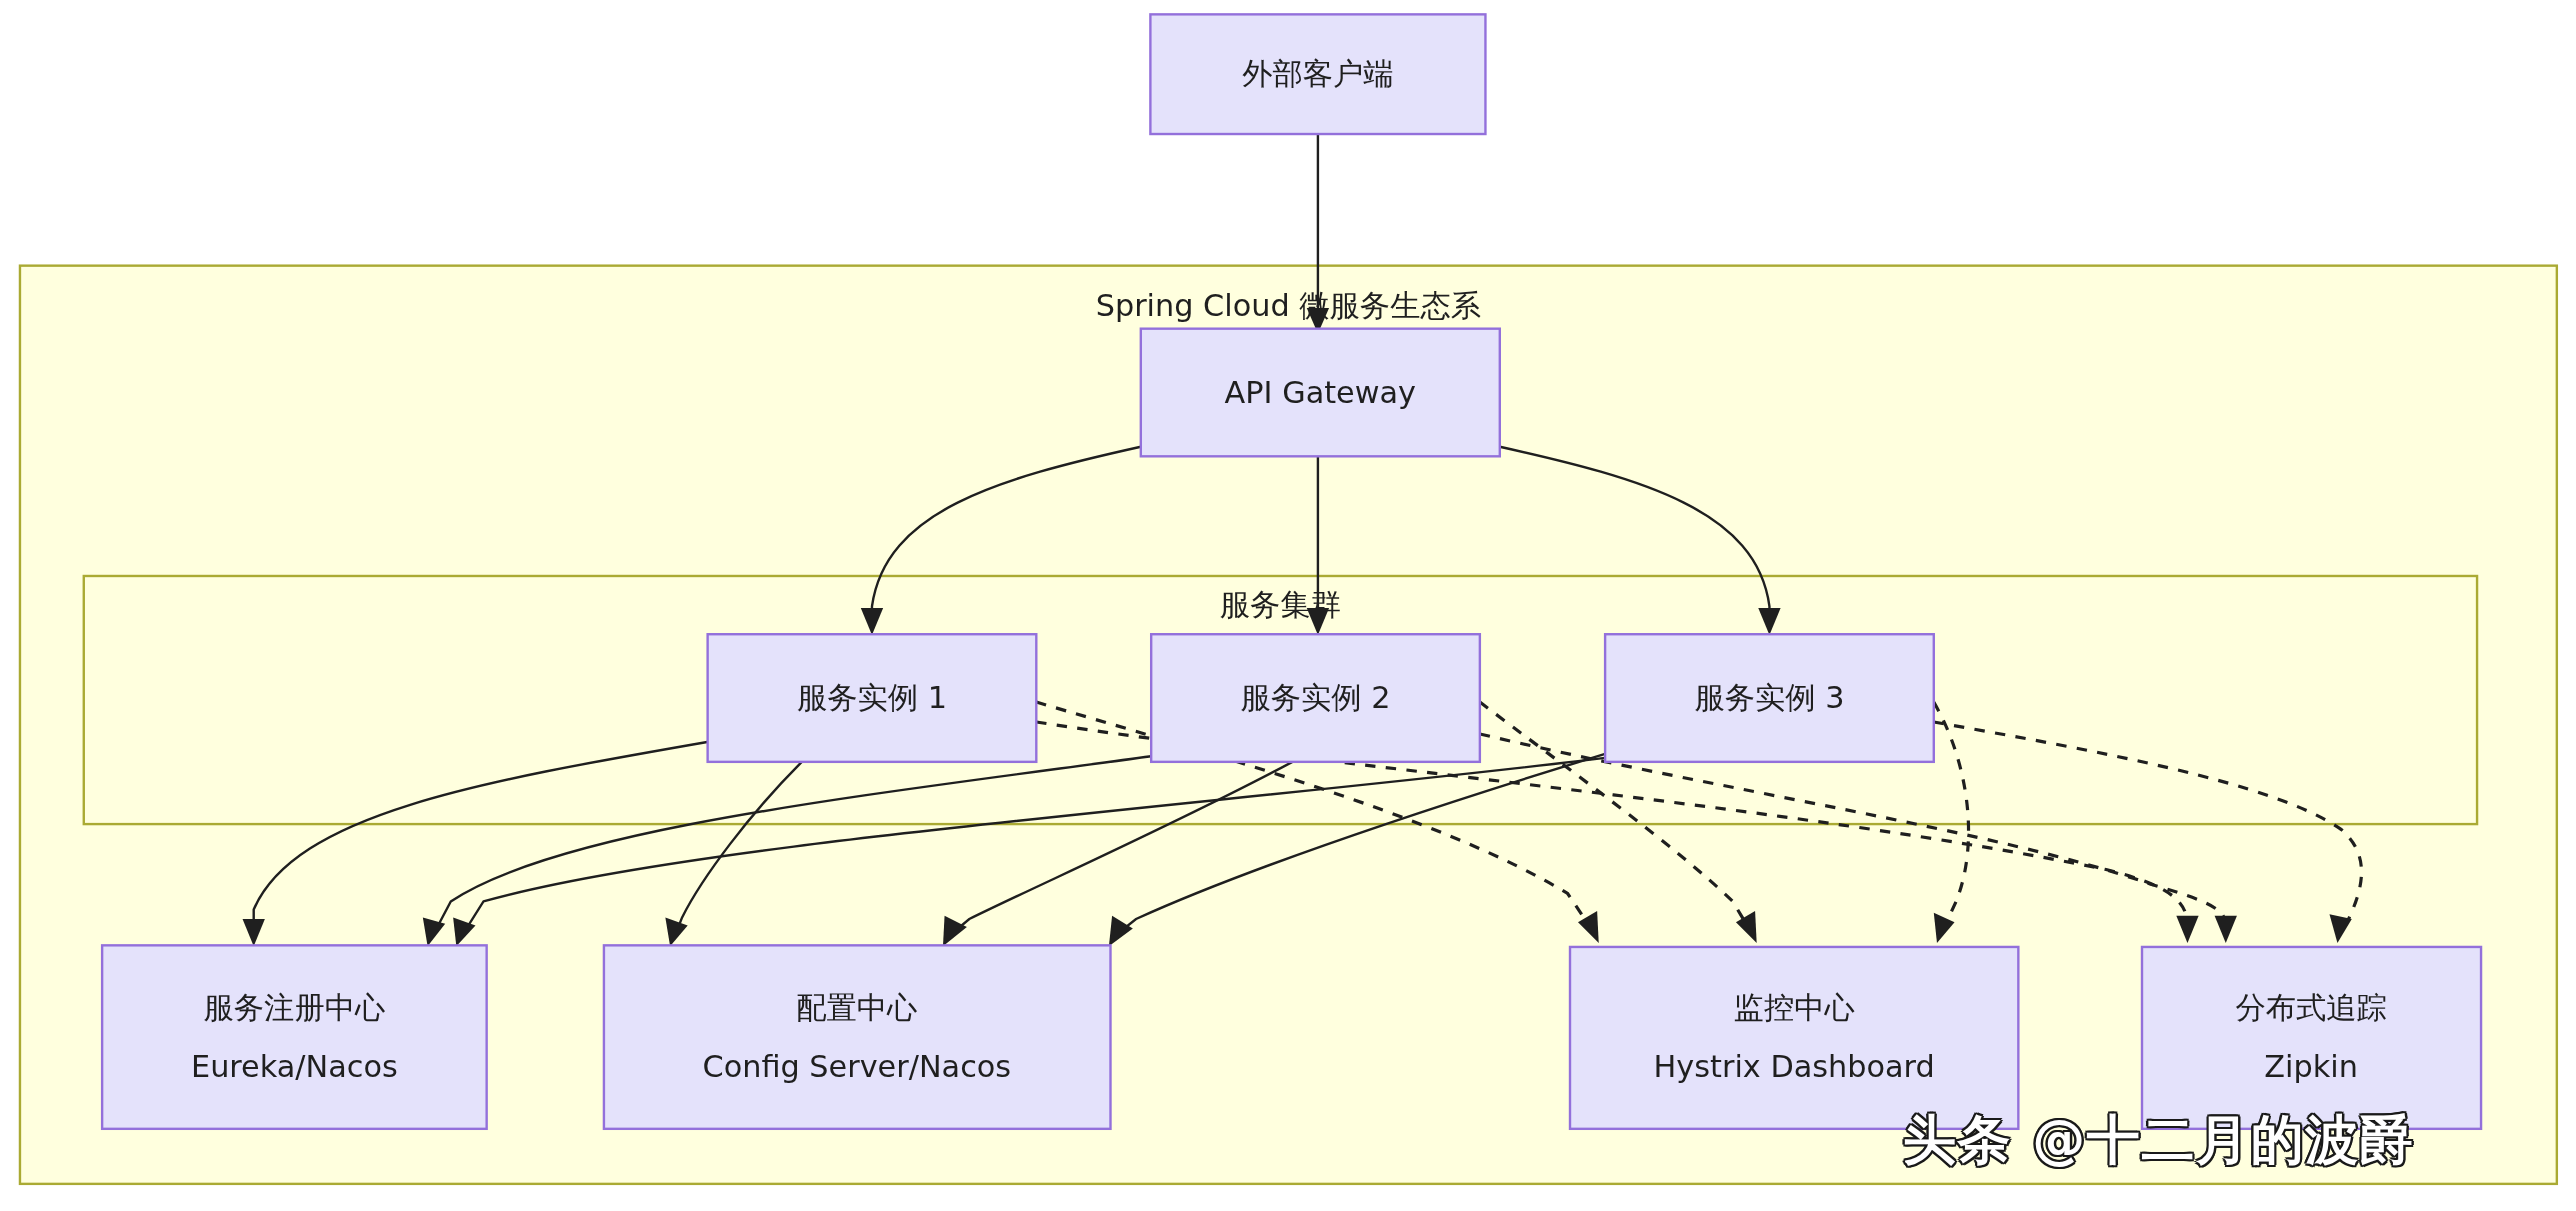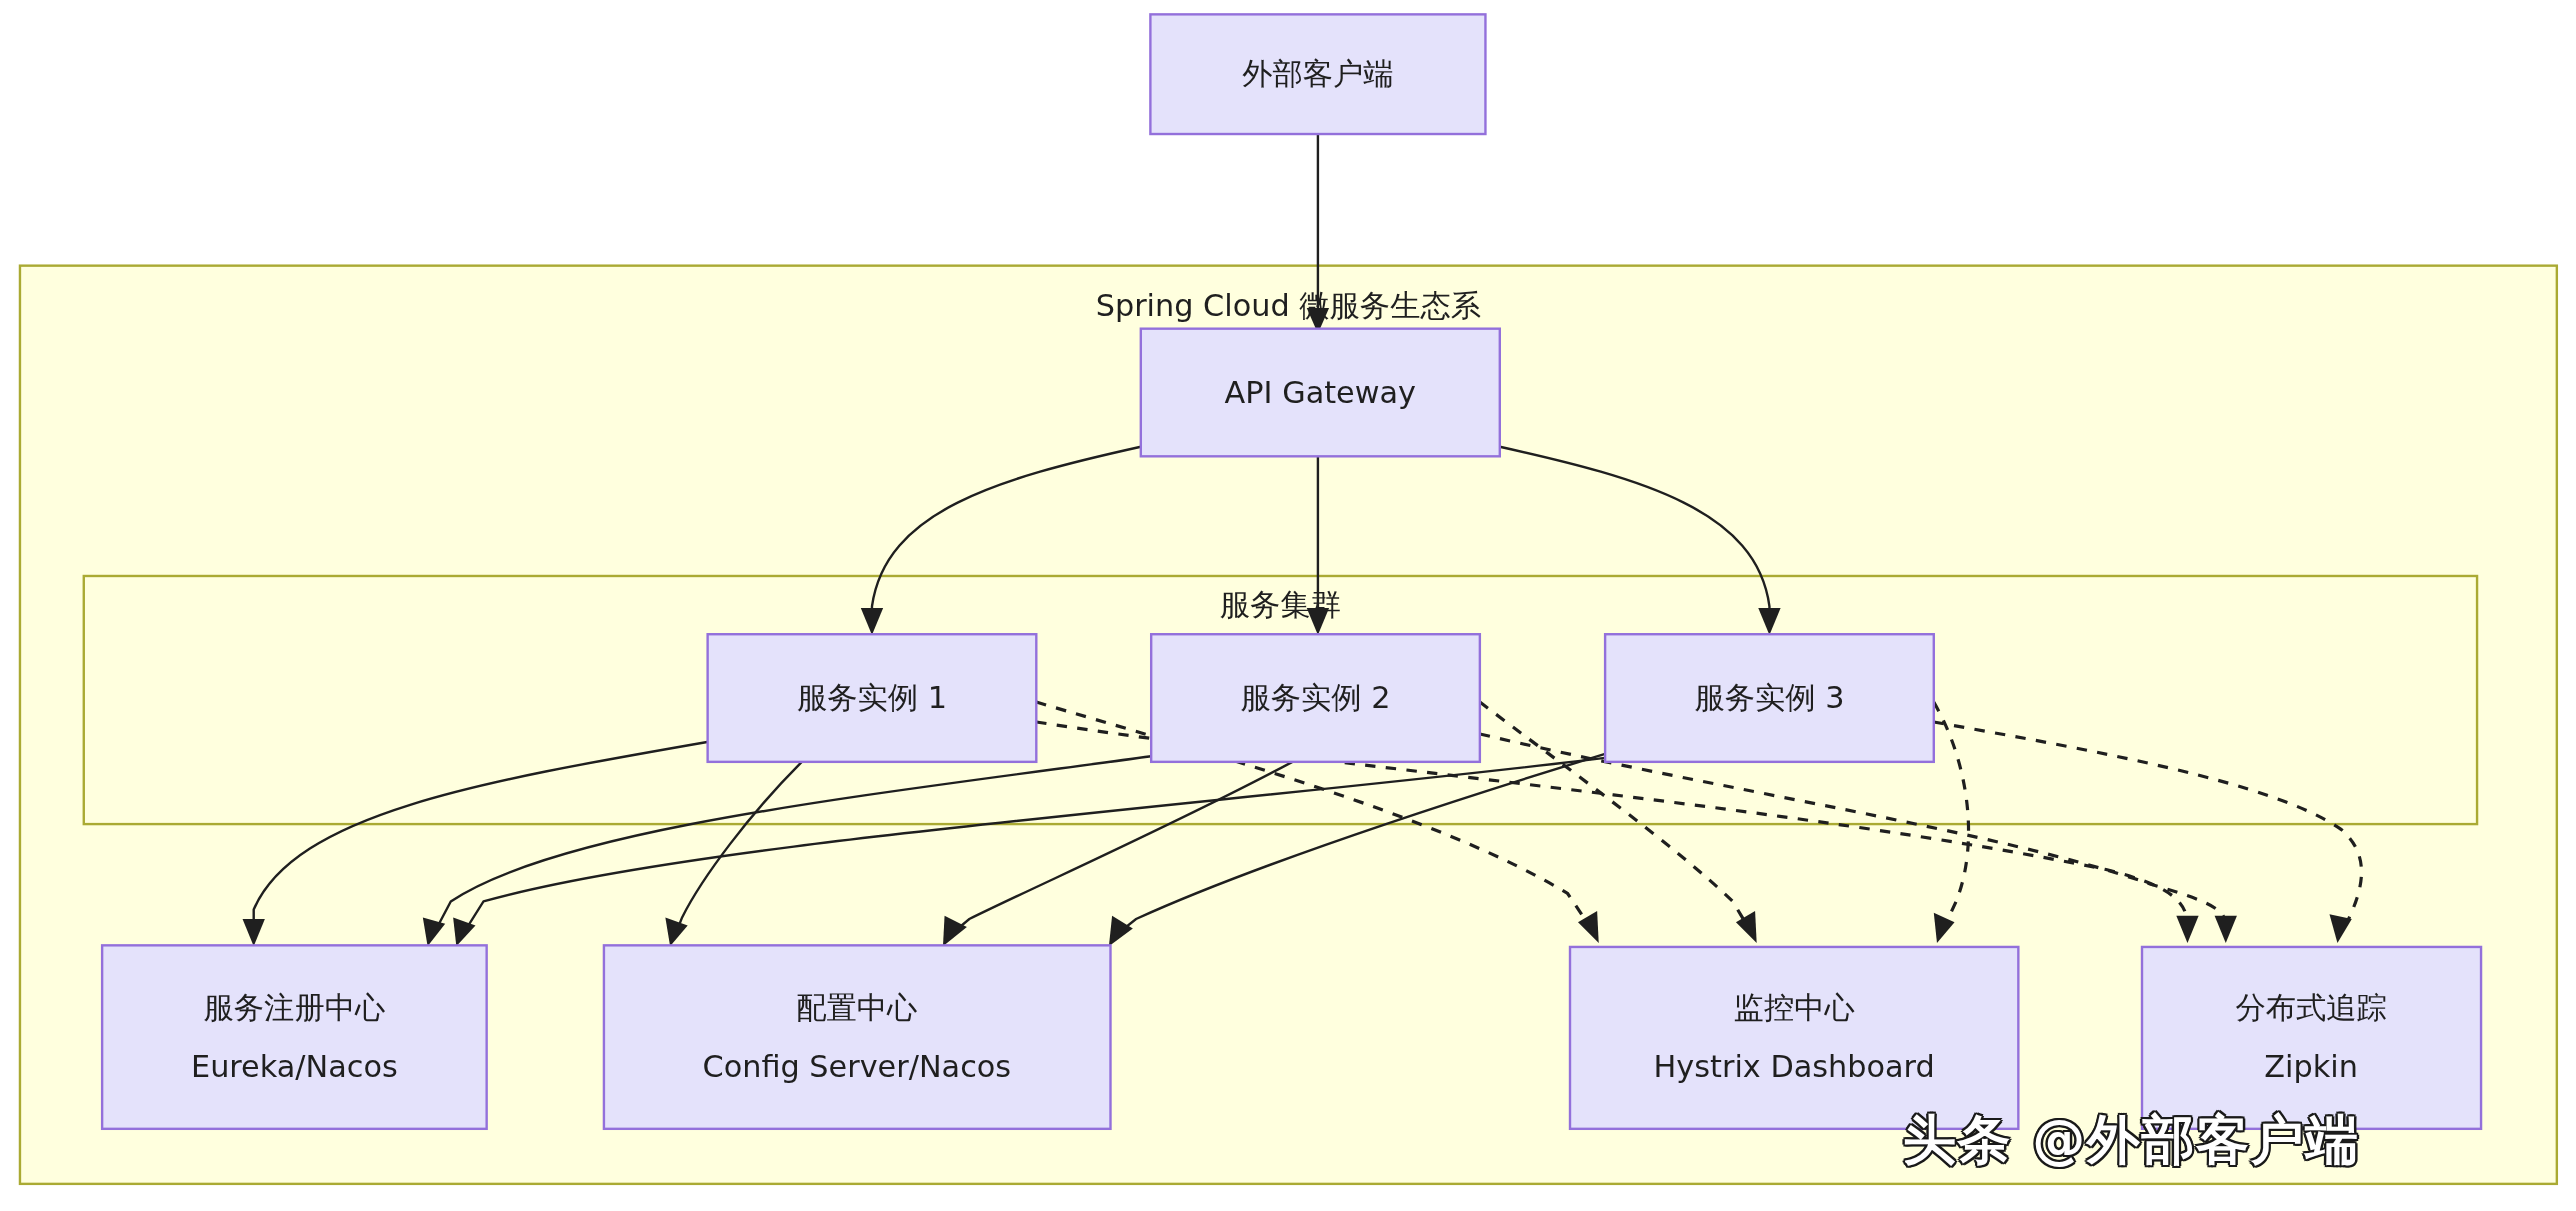--- a/index.html
+++ b/index.html
@@ -218,16 +218,16 @@
     </g>
 
     <g>
       <rect class="node-rect" x="2685" y="1187" width="425" height="228"></rect>
       <text class="node-label" x="2897" y="1265">分布式追踪</text>
       <text class="node-label" x="2897" y="1340">Zipkin</text>
     </g>
 
   </svg>
 
-  <div class="watermark-text">头条 @外部客户端</div>
+  <div class="watermark-text">头条 @十二月的波爵</div>
 
 </div>
 
 
 </body></html>

